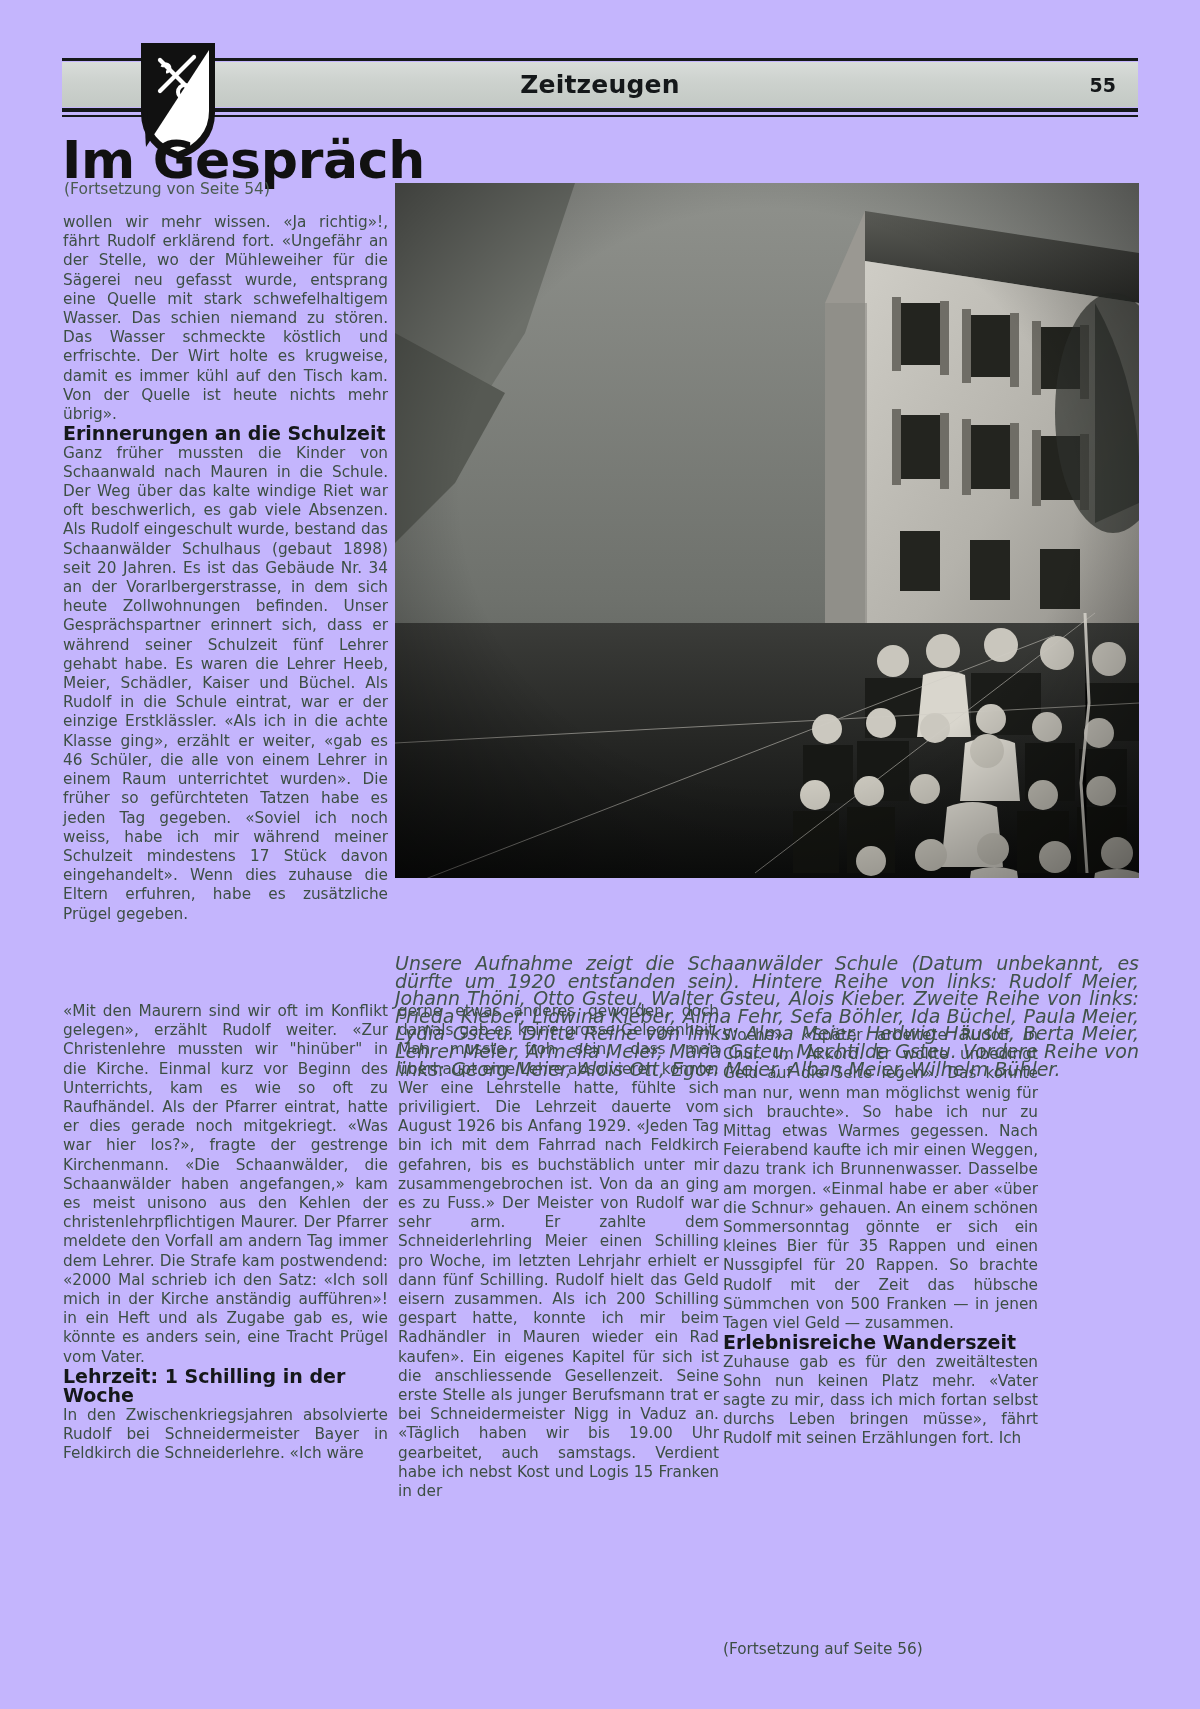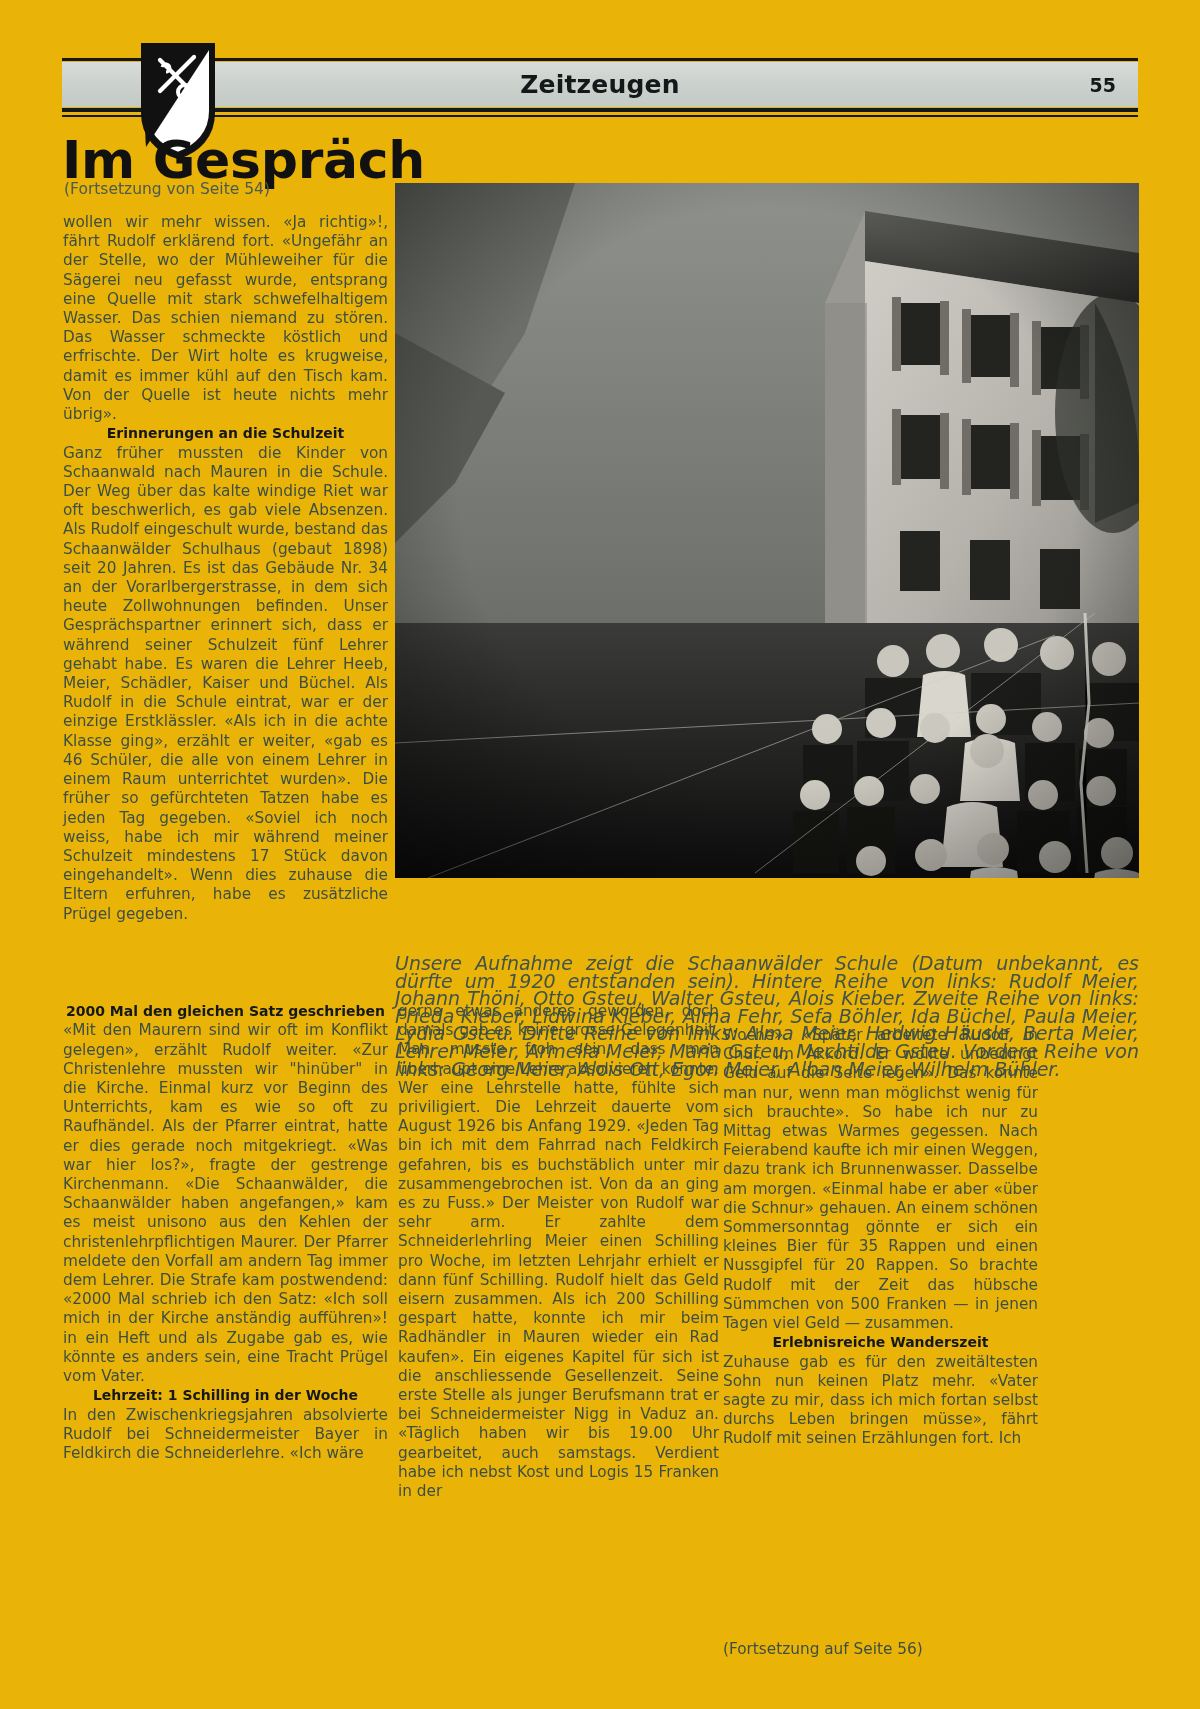--- a/index.html
+++ b/index.html
@@ -2,21 +2,21 @@
 <html><head>
 <meta charset="utf-8">
 <style>
   html,body{margin:0;padding:0;background:#ffffff;}
   body{
     width:1200px;height:1709px;position:relative;overflow:hidden;
     font-family:"DejaVu Sans","Liberation Sans",sans-serif;
     color:#3a4a40;
     -webkit-font-smoothing:antialiased;
   }
-  .page{position:absolute;inset:0;background:#eab308;}
+  .page{position:absolute;inset:0;background:#c4b5fd;}
 
   
   .masthead{position:absolute;left:62px;top:50px;width:1076px;height:72px;}
   .bar-wrap{position:absolute;left:0;top:8px;width:1076px;height:56px;}
   .rule{position:absolute;left:0;width:1076px;background:#15181a;}
   .rule.r1{top:0;height:3px;}
   .rule.r2{top:50px;height:4px;}
   .rule.r3{top:57px;height:2px;}
   .bandfill{
     position:absolute;left:0;top:4px;width:1076px;height:45px;
@@ -46,22 +46,22 @@
   .col{
     position:absolute;
     font-size:15.3px;line-height:19.2px;
     text-align:justify;text-justify:inter-word;
     color:#3d4f44;
     hyphens:manual;
   }
   .col p{margin:0 0 0 0;}
   .col p + p{margin-top:0;}
   .sub{
-    font-weight:bold;color:#15181a;font-size:14px;line-height:19.4px;
-    margin-top:17px;text-align:center;
+    font-weight:bold;color:#15181a;font-size:19px;line-height:19.4px;
+    margin-top:17px;text-align:left;
   }
   .sub.first{margin-top:0;}
 
   #col1{left:63px;top:213px;width:325px;}
   #col-l2{left:63px;top:1002px;width:325px;}
   #col-m2{left:398px;top:1002px;width:321px;}
   #col-r2{left:723px;top:1002px;width:315px;margin-top:24px;}
 
   
   .photo{
@@ -265,21 +265,20 @@
       <g stroke="#e8e5dd" stroke-width="3" opacity=".85">
         <path d="M690 430 L694 520 L686 600 L692 690"></path>
       </g>
       <rect width="744" height="695" fill="url(#vig)"></rect>
     </svg>
   </div>
 
   <div class="caption">Unsere Aufnahme zeigt die Schaanwälder Schule (Datum unbekannt, es dürfte um 1920 entstanden sein). Hintere Reihe von links: Rudolf Meier, Johann Thöni, Otto Gsteu, Walter Gsteu, Alois Kieber. Zweite Reihe von links: Frieda Kieber, Lidwina Kieber, Alma Fehr, Sefa Böhler, Ida Büchel, Paula Meier, Lydia Gsteu. Dritte Reihe von links: Alma Meier, Hedwig Häusle, Berta Meier, Lehrer Meier, Armella Meier, Maria Gsteu, Mechtilde Gsteu. Vordere Reihe von links: Georg Meier, Alois Ott, Egon Meier, Alban Meier, Wilhelm Bühler.</div>
 
   <div class="col" id="col-l2">
-    <p class="sub first">2000 Mal den gleichen Satz geschrieben</p>
     <p>«Mit den Maurern sind wir oft im Konflikt gelegen», erzählt Rudolf weiter. «Zur Christenlehre mussten wir "hinüber" in die Kirche. Einmal kurz vor Beginn des Unterrichts, kam es wie so oft zu Raufhändel. Als der Pfarrer eintrat, hatte er dies gerade noch mitgekriegt. «Was war hier los?», fragte der gestrenge Kirchenmann. «Die Schaanwälder, die Schaanwälder haben angefangen,» kam es meist unisono aus den Kehlen der christenlehrpflichtigen Maurer. Der Pfarrer meldete den Vorfall am andern Tag immer dem Lehrer. Die Strafe kam postwendend: «2000 Mal schrieb ich den Satz: «Ich soll mich in der Kirche anständig aufführen»! in ein Heft und als Zugabe gab es, wie könnte es anders sein, eine Tracht Prügel vom Vater.</p>
     <p class="sub">Lehrzeit: 1 Schilling in der Woche</p>
     <p>In den Zwischenkriegsjahren absolvierte Rudolf bei Schneidermeister Bayer in Feldkirch die Schneiderlehre. «Ich wäre</p>
   </div>
 
   <div class="col" id="col-m2">
     <p>gerne etwas anderes geworden, doch damals gab es keine grosse Gelegenheit. Man musste froh sein, dass man überhaupt eine Lehre absolvieren konnte. Wer eine Lehrstelle hatte, fühlte sich priviligiert. Die Lehrzeit dauerte vom August 1926 bis Anfang 1929. «Jeden Tag bin ich mit dem Fahrrad nach Feldkirch gefahren, bis es buchstäblich unter mir zusammengebrochen ist. Von da an ging es zu Fuss.» Der Meister von Rudolf war sehr arm. Er zahlte dem Schneiderlehrling Meier einen Schilling pro Woche, im letzten Lehrjahr erhielt er dann fünf Schilling. Rudolf hielt das Geld eisern zusammen. Als ich 200 Schilling gespart hatte, konnte ich mir beim Radhändler in Mauren wieder ein Rad kaufen». Ein eigenes Kapitel für sich ist die anschliessende Gesellenzeit. Seine erste Stelle als junger Berufsmann trat er bei Schneidermeister Nigg in Vaduz an. «Täglich haben wir bis 19.00 Uhr gearbeitet, auch samstags. Verdient habe ich nebst Kost und Logis 15 Franken in der</p>
   </div>
 
   <div class="col" id="col-r2">

